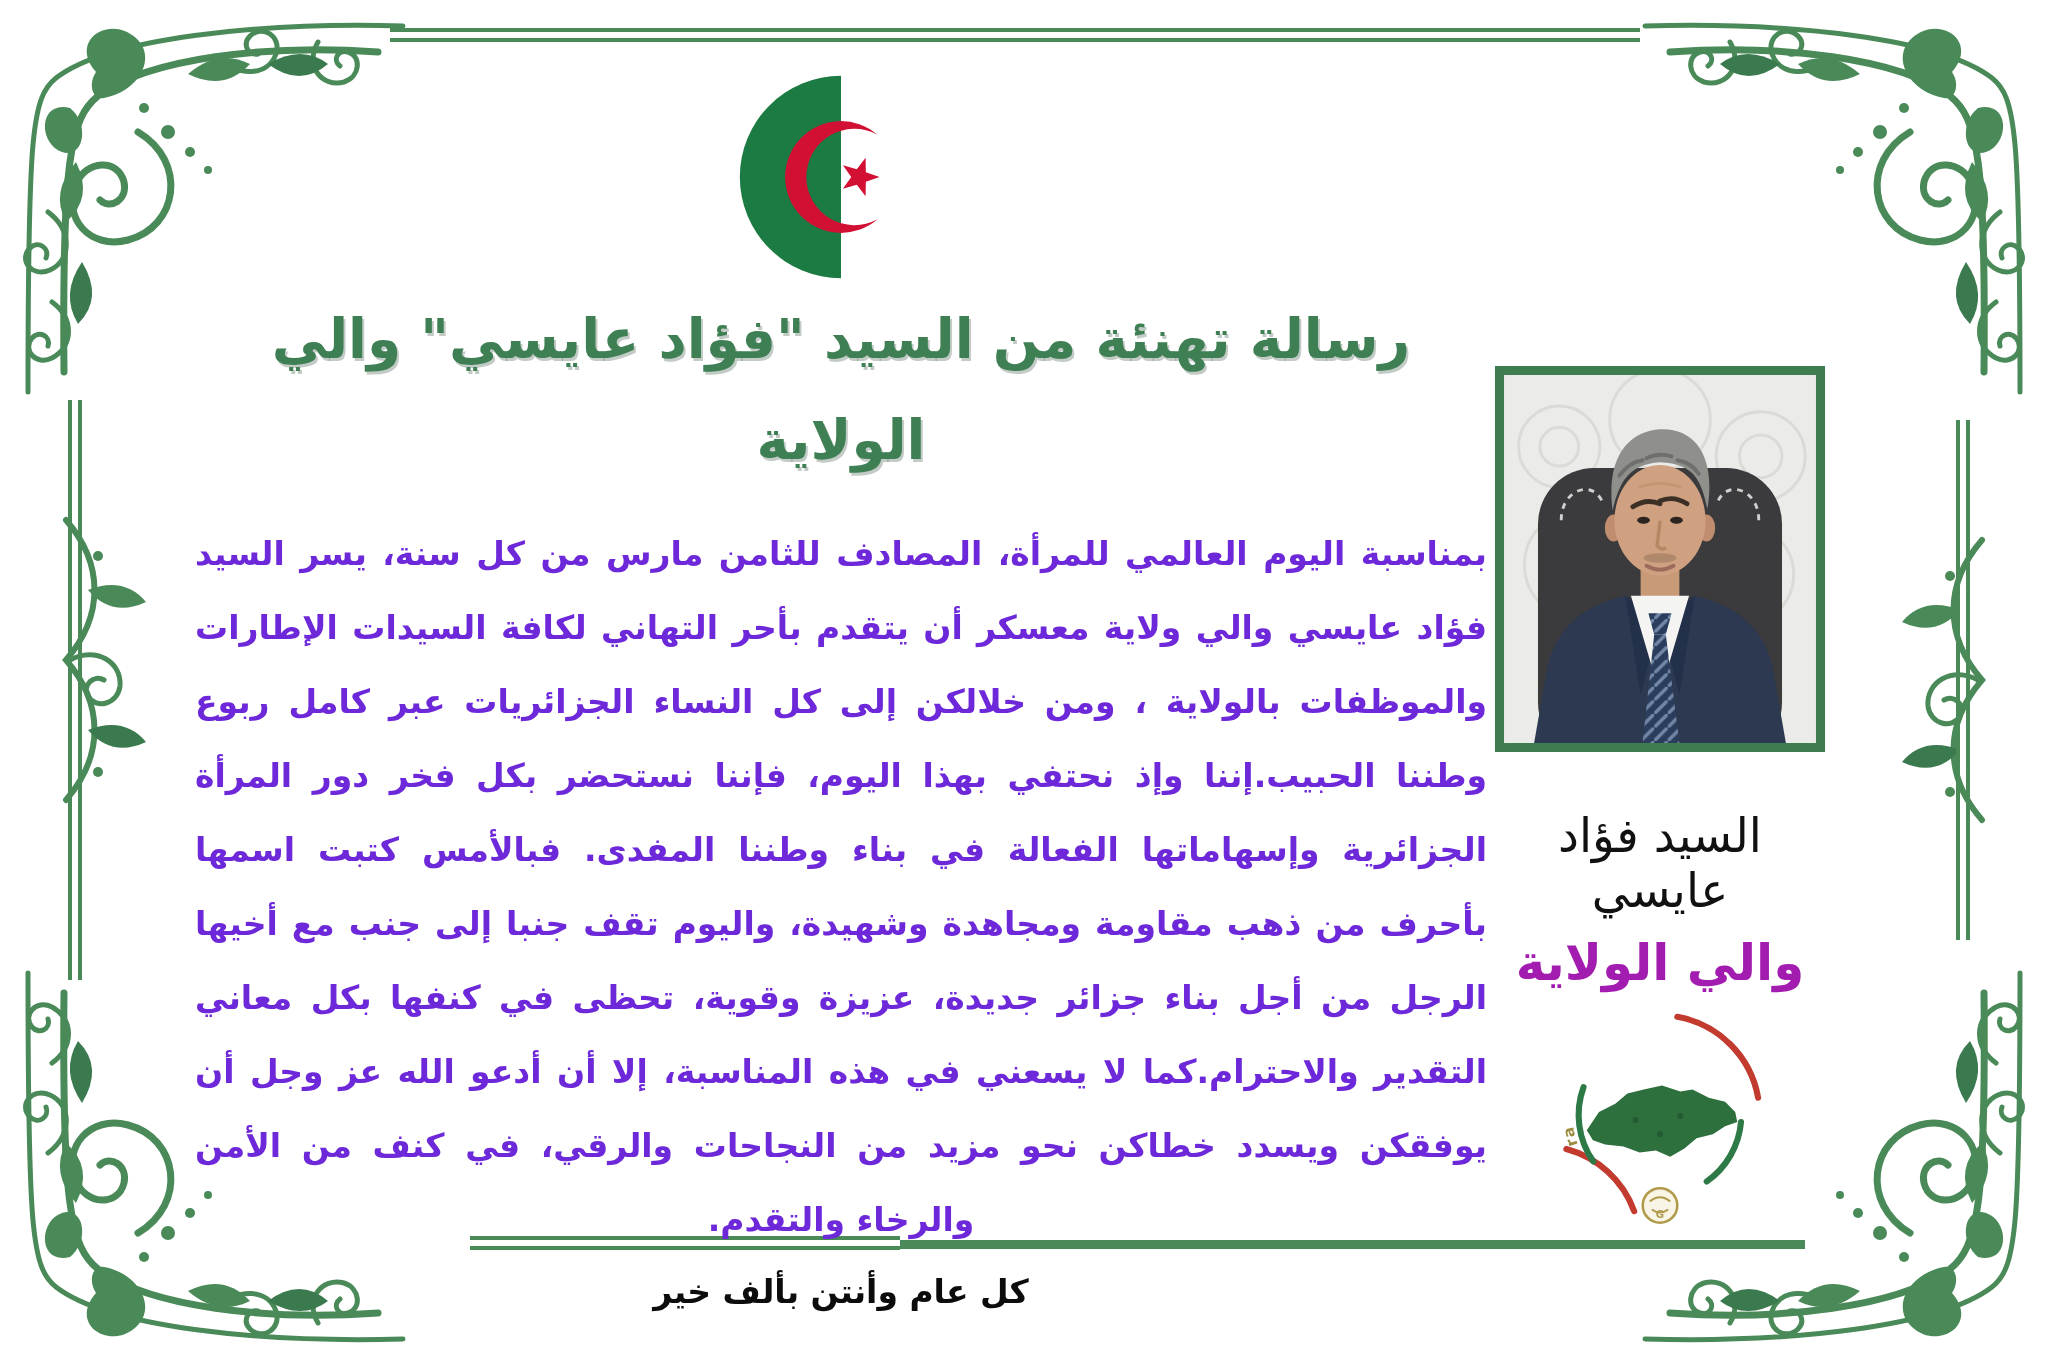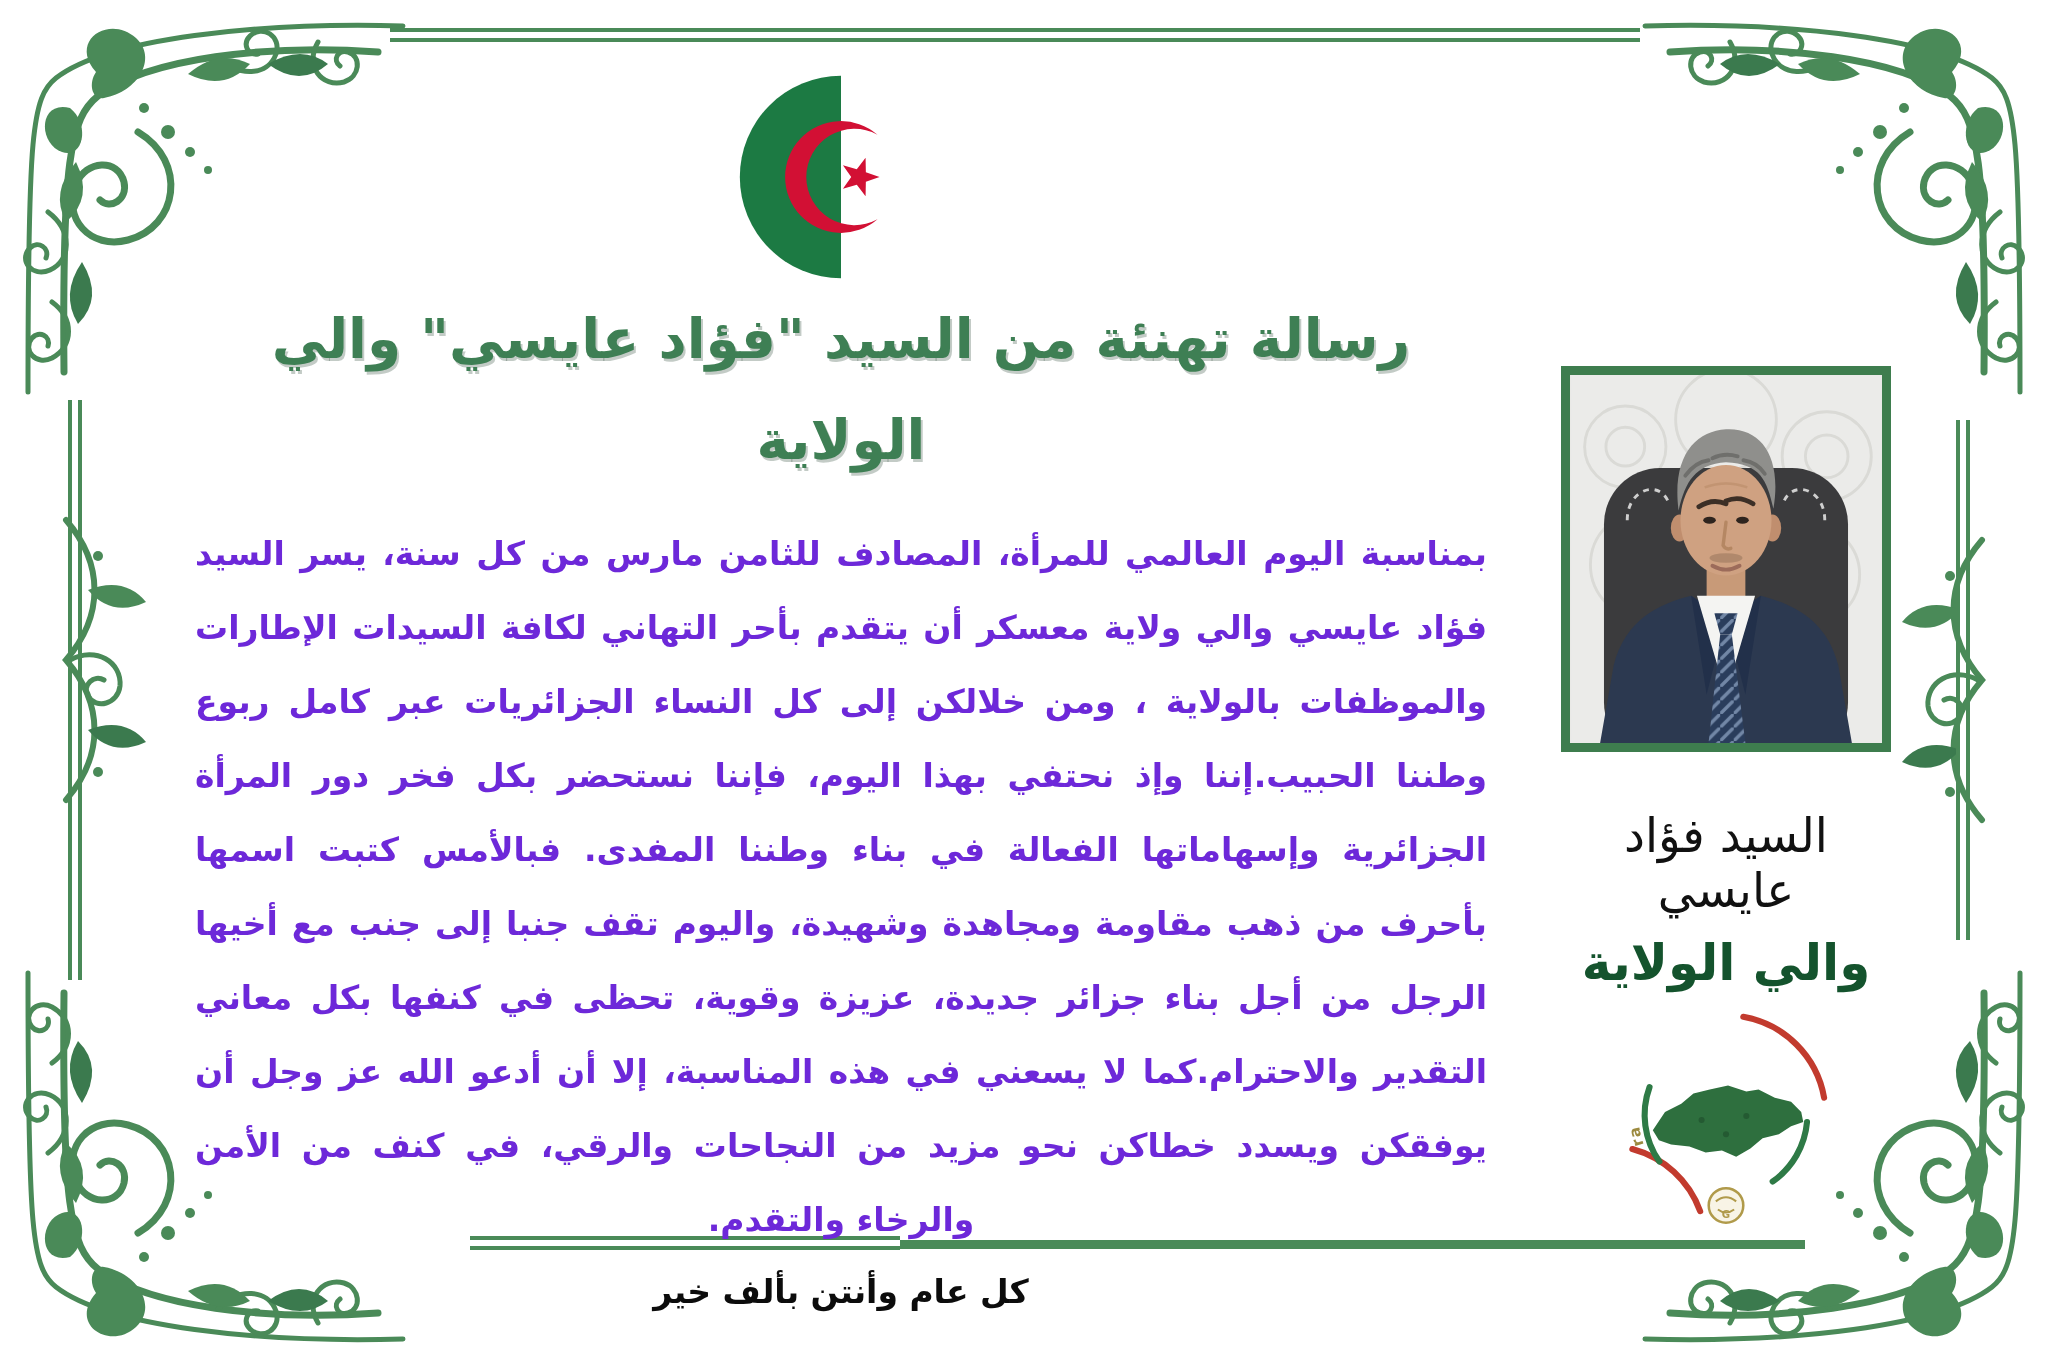--- a/index.html
+++ b/index.html
@@ -19,26 +19,26 @@
     text-shadow:2px 3px 0 rgba(38,70,50,.28);
   }
   .body-text{
     margin-top:26px;color:#6d28d9;font-weight:700;font-size:33px;line-height:74px;
     text-align:justify;text-align-last:center;
   }
   .closing-line{
     color:#0c0c0c;font-weight:700;font-size:33px;line-height:70px;text-align:center;
   }
   
-  .side-col{position:absolute;left:1552px;top:366px;width:348px;text-align:center;direction:rtl;}
+  .side-col{position:absolute;left:1486px;top:366px;width:348px;text-align:center;direction:rtl;}
   .portrait-frame{
     width:312px;height:368px;margin:0 auto;border:9px solid #3e7d4e;background:#e9e9e6;
   }
   .official-name{margin-top:56px;font-size:47px;font-weight:400;color:#111;}
-  .official-role{margin-top:16px;font-size:50px;font-weight:800;color:#14532d;}
+  .official-role{margin-top:16px;font-size:50px;font-weight:800;color:#a21caf;}
   .logo-wrap{width:244px;height:224px;margin:14px auto 0 auto;}
 </style>
 </head>
 <body>
 
 <div id="page">
 
   <svg id="frame-svg" width="2048" height="1365" viewBox="0 0 2048 1365" xmlns="http://www.w3.org/2000/svg">
     <defs>
       <g id="cornerTL" stroke="#4a8a58" fill="none" stroke-linecap="round">

